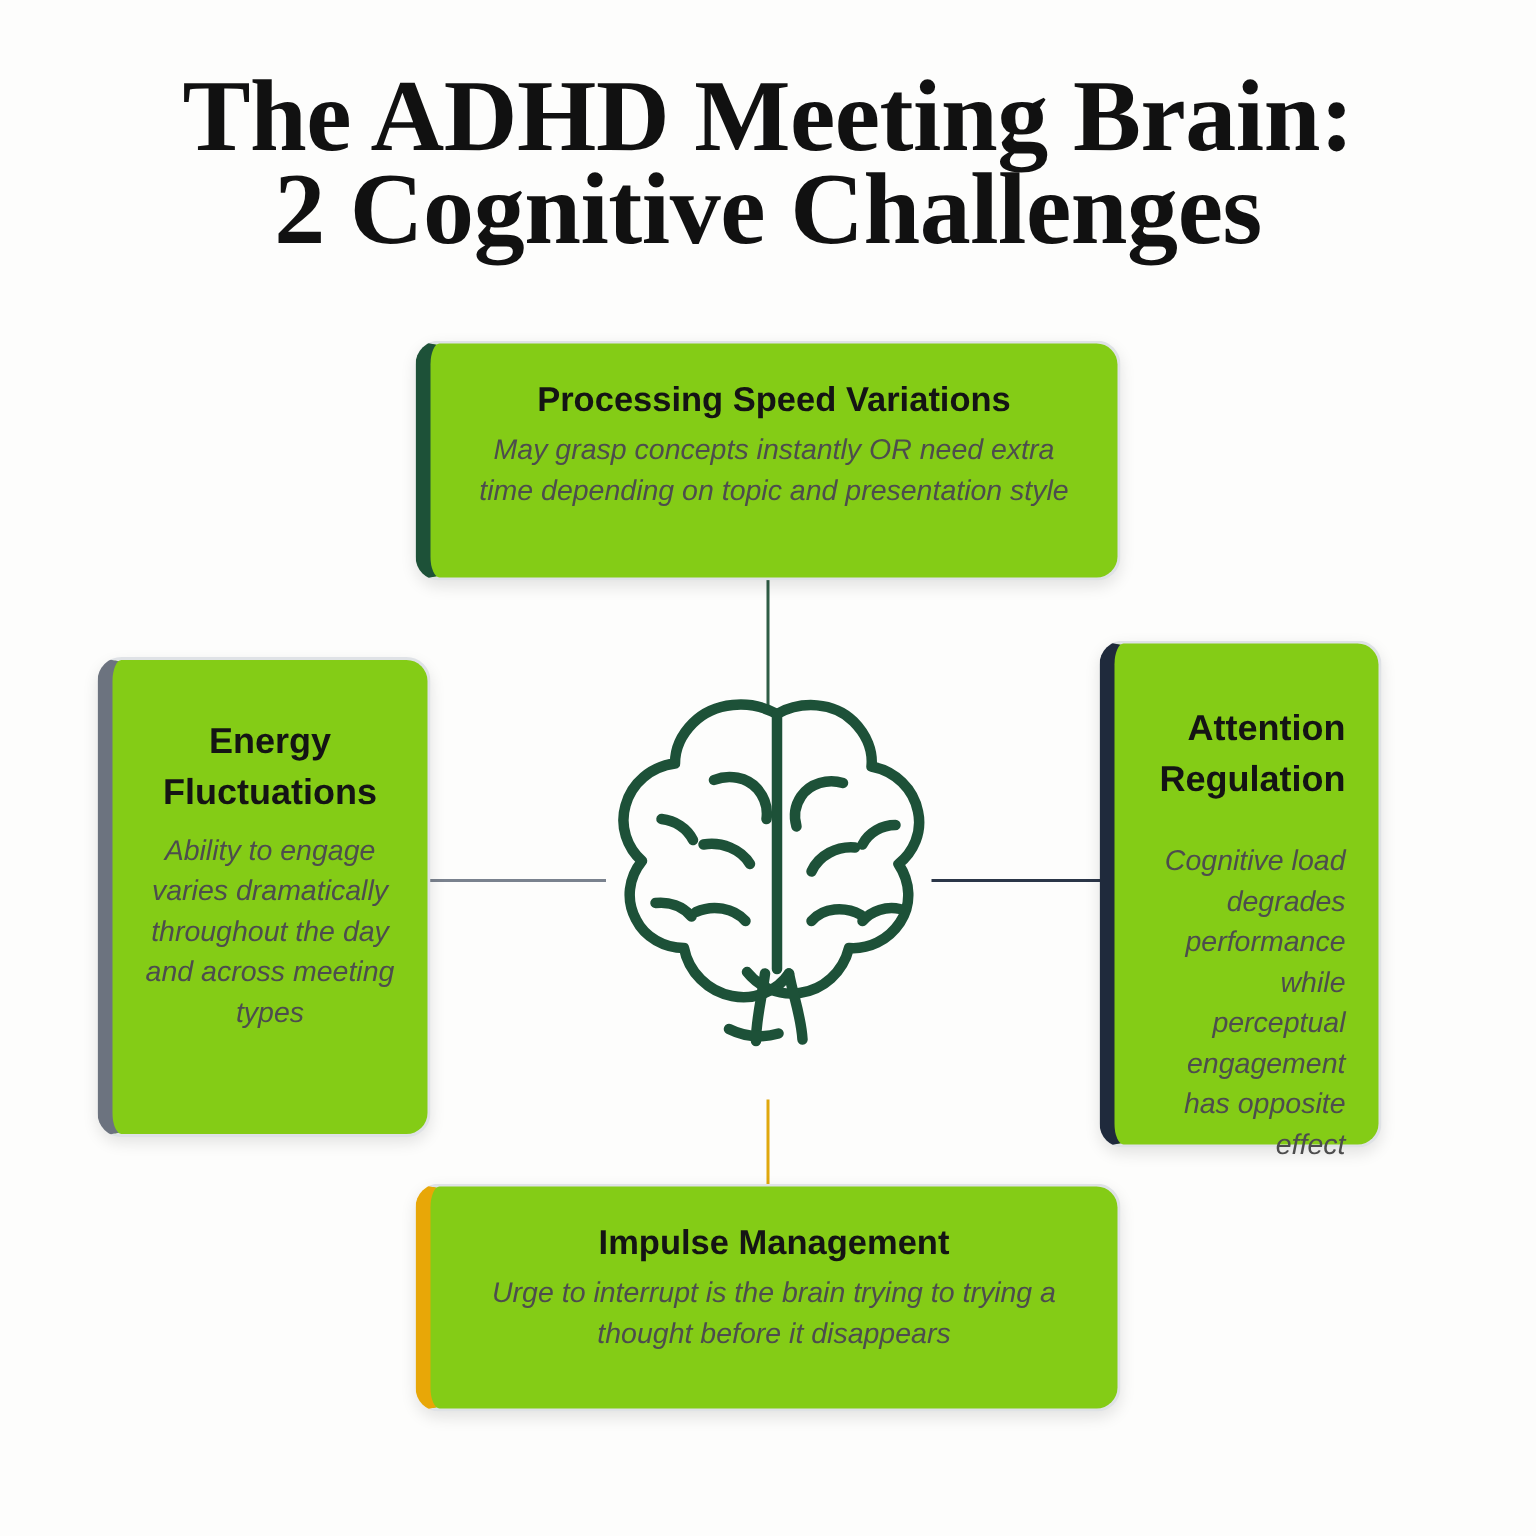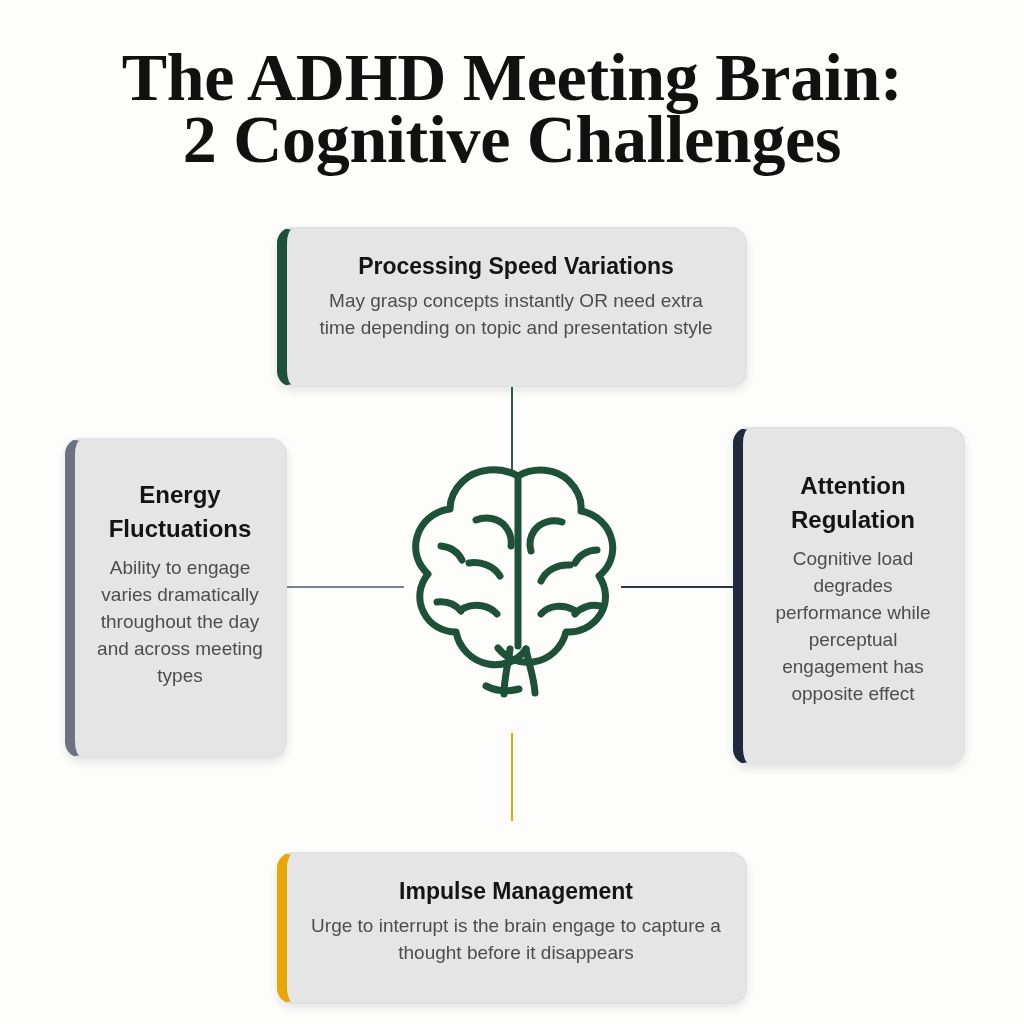--- a/index.html
+++ b/index.html
@@ -54,38 +54,39 @@
     position: absolute;
     left: 368px;
     top: 450px;
     width: 290px;
     height: 272px;
   }
 
   
   .card {
     position: absolute;
-    background: #e5e5e5;
+    background: #84cc16;
     border-radius: 16px;
     box-sizing: border-box;
     box-shadow: 0 4px 10px rgba(0,0,0,0.10);
     padding: 18px 22px;
     text-align: center;
   }
   .card-title {
     font-size: 23px;
     font-weight: bold;
     color: #141414;
     line-height: 30px;
     margin-bottom: 6px;
   }
   .card-body {
     font-size: 19px;
     color: #4d4d4d;
     line-height: 27px;
+    font-style: italic;
   }
 
   
   #card-top {
     left: 277px;
     top: 227px;
     width: 470px;
     height: 160px;
     border-left: 10px solid #1d5138;
     border-top: 2px solid #dfe2e6;
@@ -106,35 +107,36 @@
     border-bottom: 2px solid #dfe2e6;
     padding-top: 38px;
   }
   #card-left .card-title { font-size: 24px; line-height: 34px; }
   #card-left .card-body { font-size: 19px; line-height: 27px; margin-top: 8px; text-align: center; }
 
   
   #card-right {
     left: 733px;
     top: 427px;
-    width: 232px;
+    width: 188px;
     height: 338px;
     border-left: 10px solid #1f2a3c;
     border-top: 2px solid #dfe2e6;
     border-right: 2px solid #dfe2e6;
     border-bottom: 2px solid #dfe2e6;
     padding-top: 40px;
+    text-align: right;
   }
   #card-right .card-title { font-size: 24px; line-height: 34px; }
-  #card-right .card-body { font-size: 19px; line-height: 27px; margin-top: 8px; }
+  #card-right .card-body { font-size: 19px; line-height: 27px; margin-top: 24px; }
 
   
   #card-bottom {
     left: 277px;
-    top: 852px;
+    top: 789px;
     width: 470px;
     height: 152px;
     border-left: 10px solid #e8a707;
     border-top: 2px solid #dfe2e6;
     border-right: 2px solid #dfe2e6;
     border-bottom: 2px solid #dfe2e6;
     padding-top: 22px;
   }
 </style>
 </head>
@@ -183,16 +185,16 @@
     <div class="card-body">Ability to engage varies dramatically throughout the day and across meeting types</div>
   </div>
 
   <div class="card" id="card-right">
     <div class="card-title">Attention Regulation</div>
     <div class="card-body">Cognitive load degrades performance while perceptual engagement has opposite effect</div>
   </div>
 
   <div class="card" id="card-bottom">
     <div class="card-title">Impulse Management</div>
-    <div class="card-body">Urge to interrupt is the brain engage to capture a thought before it disappears</div>
+    <div class="card-body">Urge to interrupt is the brain trying to trying a thought before it disappears</div>
   </div>
 
 </div>
 
 </body></html>

